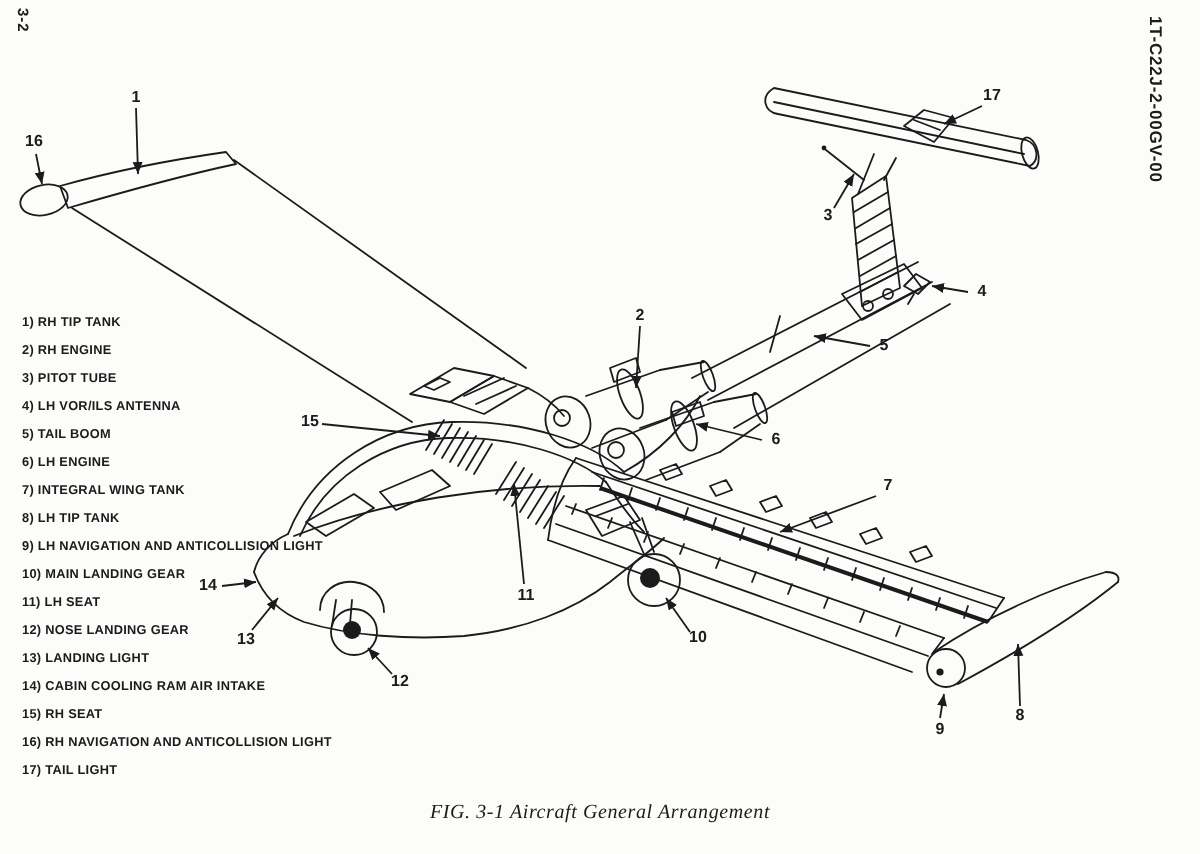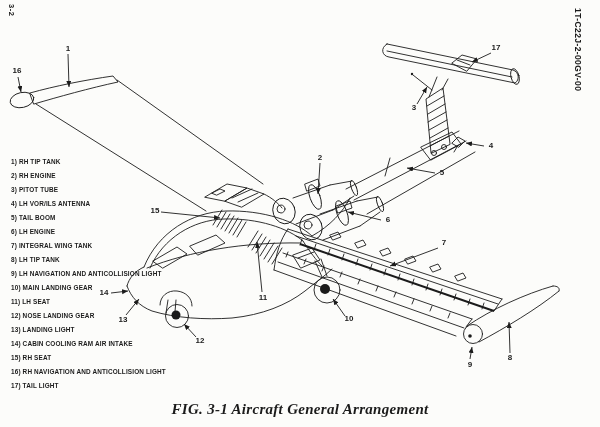--- a/index.html
+++ b/index.html
@@ -5,22 +5,22 @@
   html,body{margin:0;padding:0;background:#e8e8e6;}
   .page{position:relative;width:600px;height:427px;background:#fcfcfa;overflow:hidden;
         font-family:"Liberation Sans",sans-serif;color:#1b1b1b;}
   .pagenum{position:absolute;left:16px;top:4px;font-size:7.5px;font-weight:bold;
            letter-spacing:.5px;transform:rotate(90deg);transform-origin:0 0;white-space:nowrap;}
   .docnum{position:absolute;left:583px;top:8px;font-size:8.5px;font-weight:bold;
           letter-spacing:.4px;transform:rotate(90deg);transform-origin:0 0;white-space:nowrap;}
   .parts{position:absolute;left:11px;top:155px;width:160px;}
   .pl{font-size:6.4px;font-weight:700;letter-spacing:.15px;line-height:14px;white-space:nowrap;}
   .caption{position:absolute;left:50%;top:401px;transform:translateX(-50%);
-           font-family:"Liberation Serif",serif;font-style:italic;font-weight:700;
-           font-size:15px;letter-spacing:.3px;white-space:nowrap;}
+           font-family:"Liberation Serif",serif;font-style:italic;font-weight:400;
+           font-size:10px;letter-spacing:.3px;white-space:nowrap;}
   svg{position:absolute;left:0;top:0;}
   svg .ln{stroke:#1b1b1b;stroke-width:.9;fill:none;stroke-linecap:round;stroke-linejoin:round;}
   svg .thick{stroke:#1b1b1b;stroke-width:2;fill:none;}
   svg .fillink{fill:#1b1b1b;stroke:none;}
   svg .leader{stroke:#1b1b1b;stroke-width:.9;}
   svg text{font-family:"Liberation Sans",sans-serif;font-size:8px;font-weight:bold;
            fill:#1b1b1b;text-anchor:middle;}
 </style>
 </head>
 <body>

